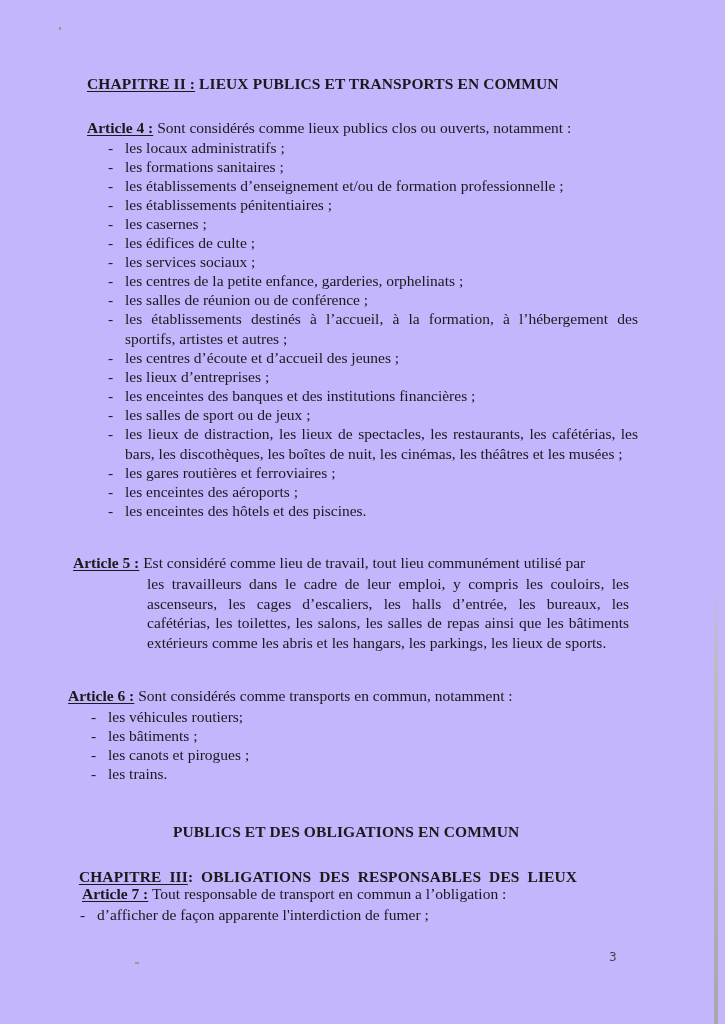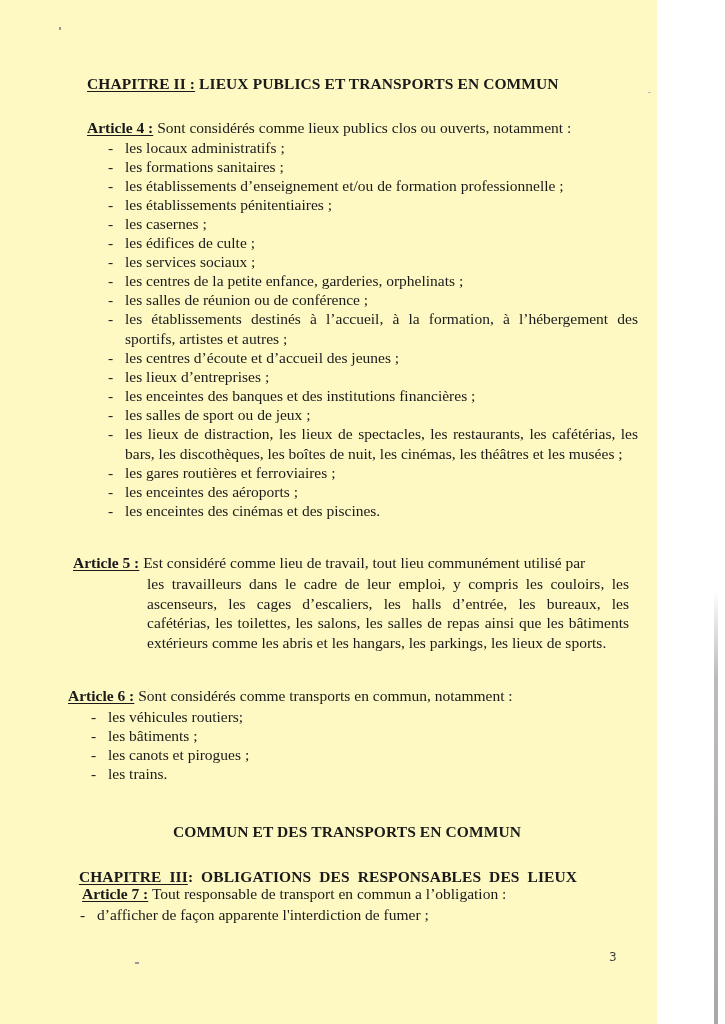--- a/index.html
+++ b/index.html
@@ -1,18 +1,18 @@
 <!DOCTYPE html>
 <html><head>
 <meta charset="utf-8">
 <style>
   html, body { margin: 0; padding: 0; background: #ffffff; }
   body { width: 725px; height: 1024px; position: relative; overflow: hidden;
          font-family: "Liberation Serif", "DejaVu Serif", serif; color: #1a1a1a; }
-  .page { position: absolute; left: 0; top: 0; width: 657px; height: 1024px; background: #fef9c3; }
+  .page { position: absolute; left: 0; top: 0; width: 725px; height: 1024px; background: #c4b5fd; }
   .abs { position: absolute; white-space: nowrap; }
   .chap { font-weight: bold; font-size: 15.5px; letter-spacing: 0.1px; }
   .u { text-decoration: underline; text-underline-offset: 2px; }
   .body { font-size: 15.5px; }
   .art-label { font-weight: bold; text-decoration: underline; text-underline-offset: 2px; font-size: 15.5px; }
   .bullets { position: absolute; margin: 0; padding: 0; list-style: none; }
   .bullets li { position: relative; height: 19px; line-height: 19px; font-size: 15.5px; white-space: nowrap; }
   .bullets li .dash { position: absolute; left: 0; top: 0; }
   .bullets li .txt { position: absolute; left: 17px; top: 0; }
   .bullets li.cont { height: auto; }
@@ -100,21 +100,21 @@
     <li>
         <span class="dash">-</span>
         <span class="txt">les gares routières et ferroviaires ;</span>
       </li>
     <li>
         <span class="dash">-</span>
         <span class="txt">les enceintes des aéroports ;</span>
       </li>
     <li>
         <span class="dash">-</span>
-        <span class="txt">les enceintes des cinémas et des piscines.</span>
+        <span class="txt">les enceintes des hôtels et des piscines.</span>
       </li>
   </ul>
 
   <div class="abs body" style="left:73px; top:554px;">
     <span class="art-label">Article 5 :</span><span> Est considéré comme lieu de travail, tout lieu communément utilisé par</span>
   </div>
   <div class="para" style="left:147px; top:574px; width:482px;">les travailleurs dans le cadre de leur emploi, y compris les couloirs, les ascenseurs, les cages d’escaliers, les halls d’entrée, les bureaux, les cafétérias, les toilettes, les salons, les salles de repas ainsi que les bâtiments extérieurs comme les abris et les hangars, les parkings, les lieux de sports.</div>
 
   <div class="abs body" style="left:68px; top:687px;">
     <span class="art-label">Article 6 :</span><span> Sont considérés comme transports en commun, notamment :</span>
@@ -134,21 +134,21 @@
       </li>
     <li>
         <span class="dash">-</span>
         <span class="txt">les trains.</span>
       </li>
   </ul>
 
   <div class="abs chap" style="left:63px; top:850px; white-space:pre;">
     <span class="u">CHAPITRE  III</span><span>:  OBLIGATIONS  DES  RESPONSABLES  DES  LIEUX</span>
   </div>
-  <div class="abs chap" style="left:173px; top:823px;">COMMUN ET DES TRANSPORTS EN COMMUN</div>
+  <div class="abs chap" style="left:173px; top:823px;">PUBLICS ET DES OBLIGATIONS EN COMMUN</div>
 
   <div class="abs body" style="left:60px; top:885px;margin-left:22px;">
     <span class="art-label">Article 7 :</span><span> Tout responsable de transport en commun a l’obligation :</span>
   </div>
   <ul class="bullets" style="left:80px; top:905px; width:450px;">
     <li>
         <span class="dash">-</span>
         <span class="txt">d’afficher de façon apparente l'interdiction de fumer ;</span>
       </li>
   </ul>

